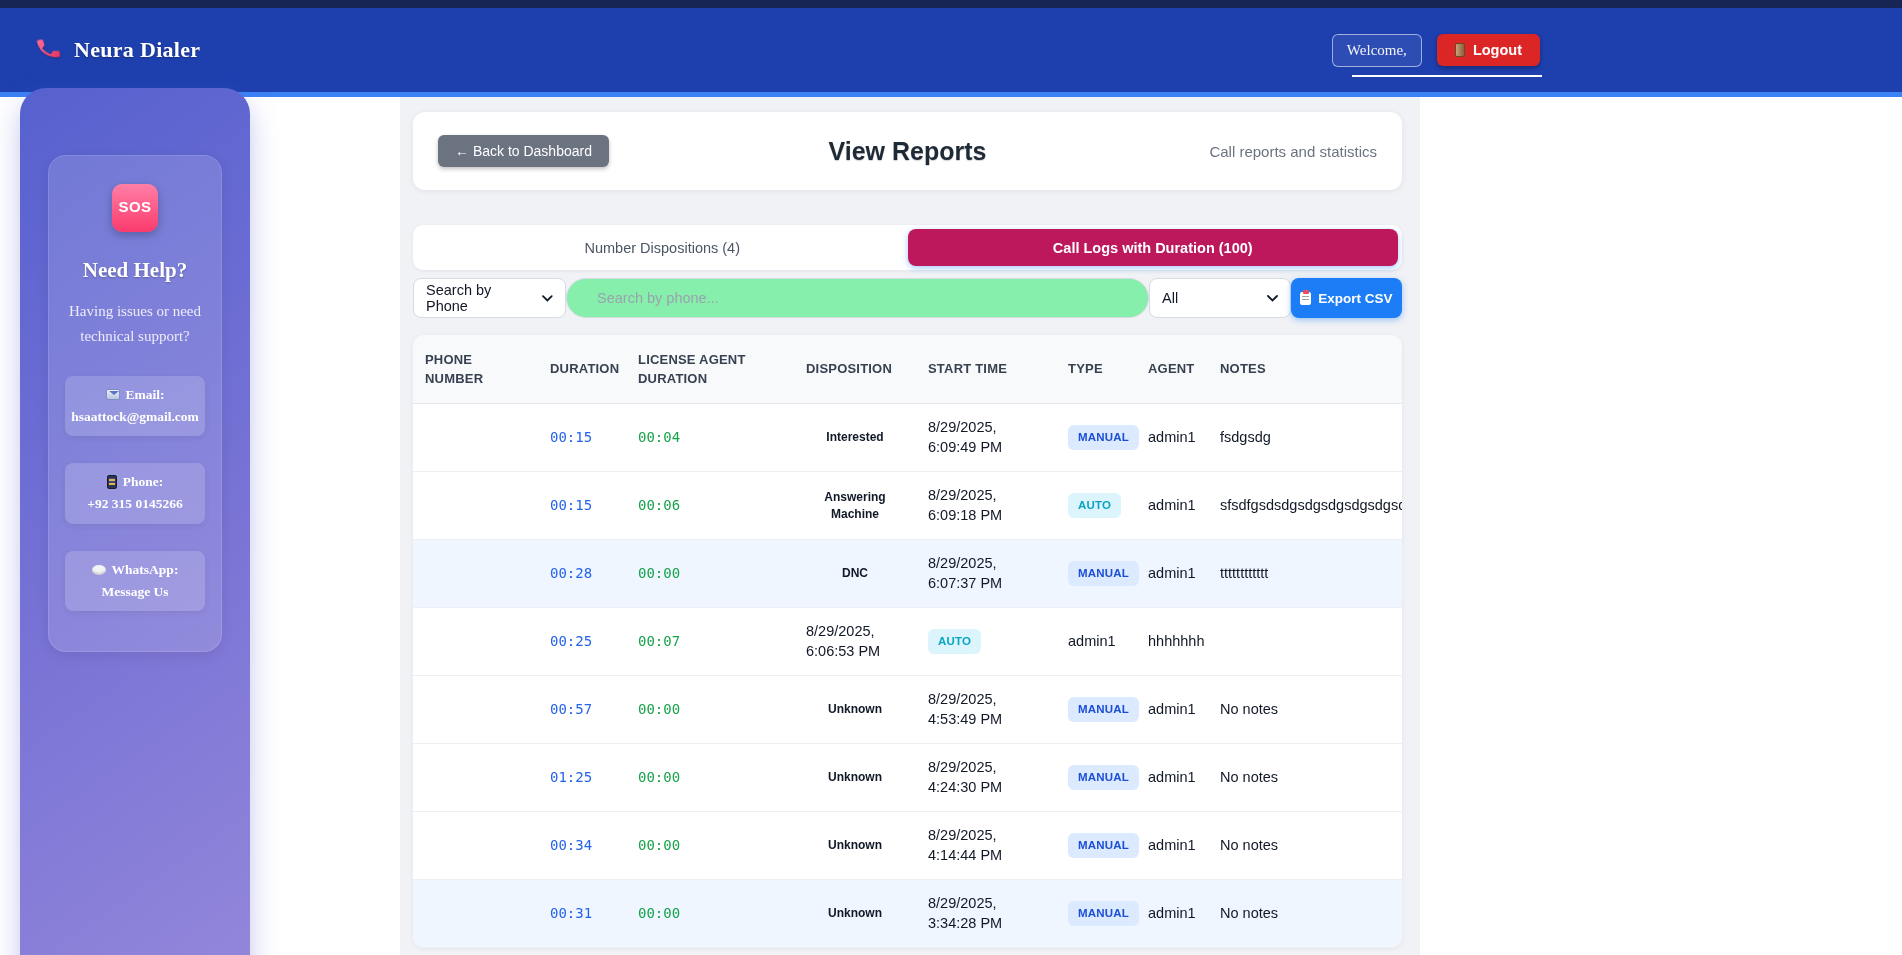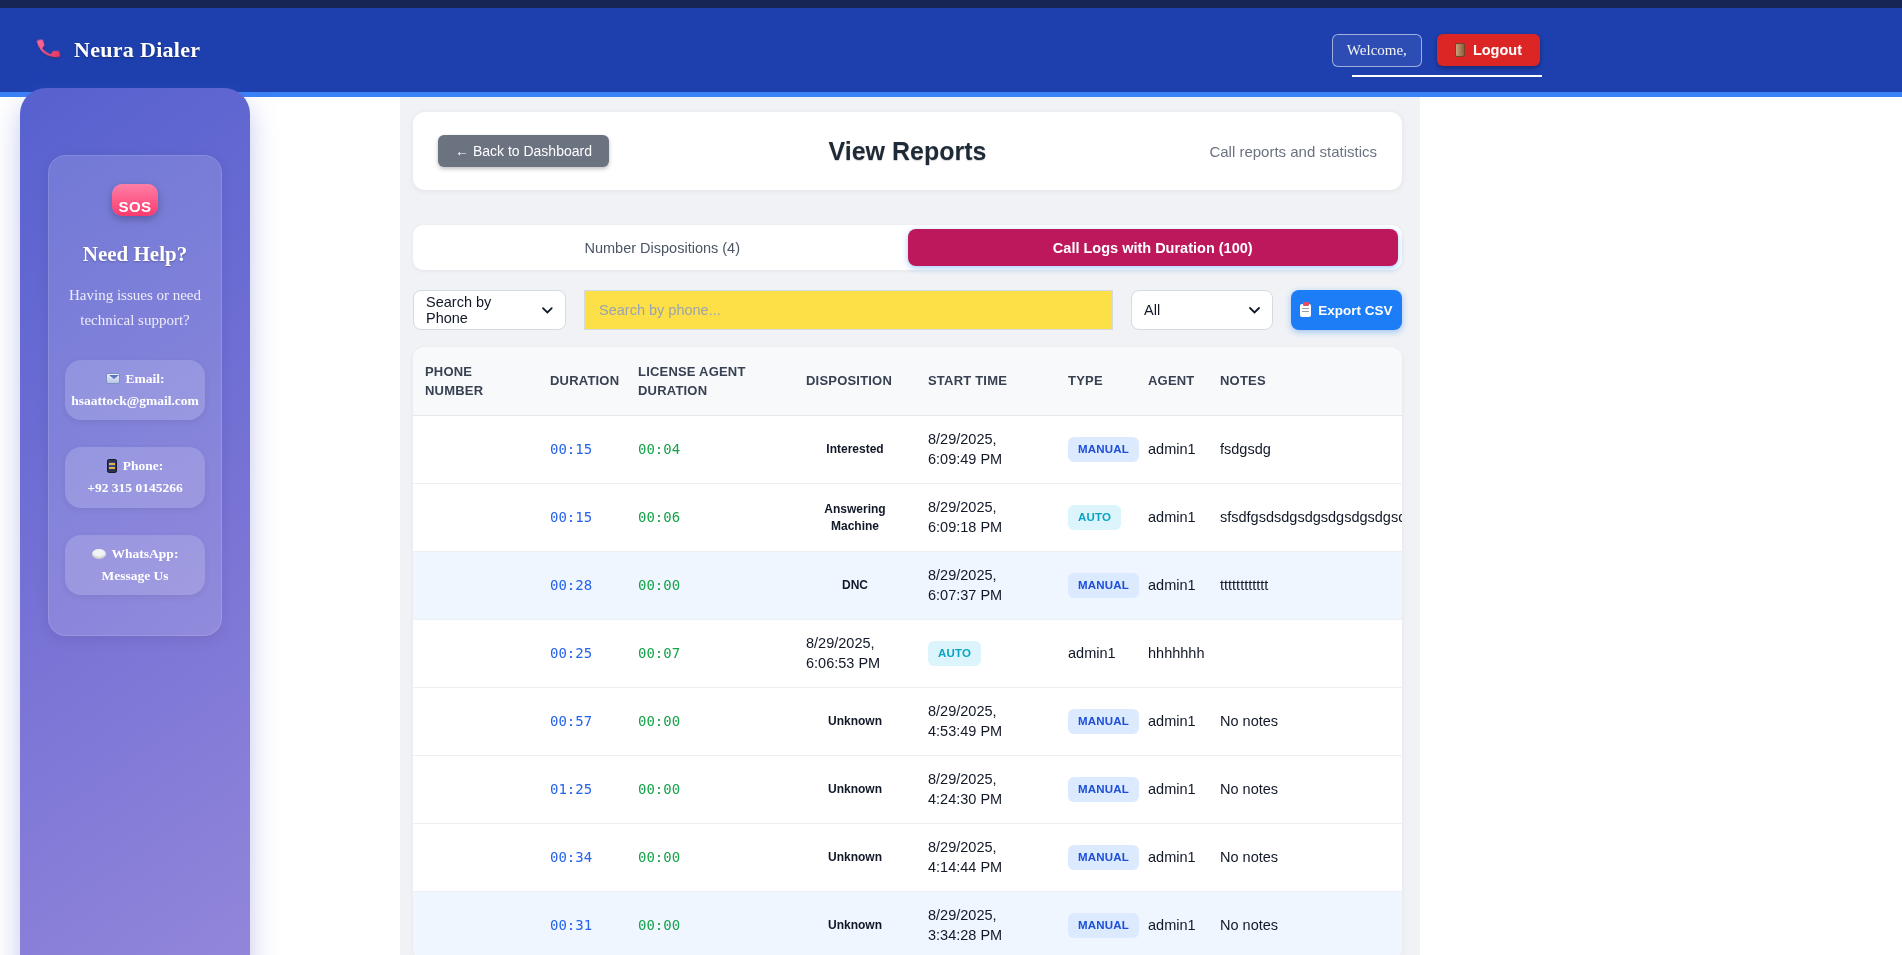--- a/index.html
+++ b/index.html
@@ -26,29 +26,29 @@
   .nav-underline { position:absolute; right:360px; top:67px; width:190px; height:2px; background:#fff; }
   .blue-divider { height:5px; background:#3b82f6; }
 
   
   .help-panel { position:absolute; left:20px; top:88px; width:230px; height:920px;
                 border-radius:26px; background:linear-gradient(145deg,#5661cf 0%,#7a74d6 55%,#9488da 100%);
                 box-shadow:0 12px 28px rgba(86,97,207,.35); }
   .help-card { margin:67px 28px 0; background:rgba(255,255,255,.14); border-radius:18px;
                padding:28px 0 24px; text-align:center; box-shadow:0 4px 14px rgba(0,0,0,.08);
                border:1px solid rgba(255,255,255,.12); }
-  .sos-icon { width:46px; height:32px; margin:0 auto; border-radius:10px;
+  .sos-icon { width:46px; height:48px; margin:0 auto; border-radius:10px;
               background:linear-gradient(180deg,#ff7fa6,#fb3b6d);
               box-shadow:0 3px 8px rgba(0,0,0,.25); color:#fff; font-weight:700; font-size:15px;
               line-height:46px; letter-spacing:.5px; }
   .help-heading { margin-top:26px; font-family:"Liberation Serif", serif; font-weight:700;
                   font-size:21px; color:#fff; text-shadow:0 1px 2px rgba(0,0,0,.25); }
   .help-subtext { margin:16px 14px 0; font-family:"Liberation Serif", serif; font-size:15px;
                   color:#edebfb; line-height:1.65; }
-  .contact-card { margin:27px 16px 16px; background:rgba(255,255,255,.16); border-radius:16px;
+  .contact-card { margin:27px 16px 16px; background:rgba(255,255,255,.16); border-radius:8px;
                   padding:8px 3px; font-family:"Liberation Serif", serif; font-weight:700;
                   font-size:13.5px; color:#fff; line-height:1.65; cursor:pointer;
                   box-shadow:0 2px 6px rgba(0,0,0,.07); }
   .ccard-label { display:flex; align-items:center; justify-content:center; gap:6px; }
   .email-ic { display:inline-block; width:14px; height:11px; border-radius:2px;
               background:linear-gradient(#eef1f8,#b9c6e4); border:1px solid #7d8fc0; position:relative; }
   .email-ic::after { content:""; position:absolute; left:1px; top:1px; border-left:5px solid transparent;
                      border-right:5px solid transparent; border-top:4px solid #5b74c4; margin-left:1px; }
   .phone-ic { display:inline-block; width:10px; height:14px; border-radius:2px; background:#2e3350;
               border:1px solid #191d33; position:relative; }
@@ -70,27 +70,27 @@
                 font-weight:700; color:#1f2a37; text-shadow:0 1px 1px rgba(0,0,0,.18); }
   .page-subtitle { margin-left:auto; color:#6b7280; font-size:15px; }
 
   .tabs { margin-top:35px; height:45px; background:#fff; border-radius:10px; padding:4px;
           display:flex; box-shadow:0 1px 4px rgba(0,0,0,.06); }
   .tab { flex:1; display:flex; align-items:center; justify-content:center; font-size:14.5px;
          color:#4b5563; border-radius:8px; cursor:pointer; }
   .tab.active { background:#be185d; color:#fff; font-weight:700;
                 box-shadow:0 2px 6px rgba(29,125,247,.4); }
 
-  .filters { margin-top:20px; height:40px; display:flex; gap:18px; }
+  .filters { margin-top:8px; height:40px; display:flex; }
   .select { display:flex; align-items:center; justify-content:space-between; gap:8px;
             background:#fff; border:1px solid #d6dae1; border-radius:8px; padding:0 12px;
             font-size:14.5px; color:#111827; cursor:pointer; }
   .sel-type { width:153px; } .sel-all { width:142px; }
-  .search-input { flex:1; border:1px solid #d6dae1; border-radius:0; padding:0 14px;
-                  font-size:14.5px; color:#111827; background:#fde047; outline:none;
+  .search-input { flex:1; border:1px solid #d6dae1; border-radius:20px; padding:0 30px;
+                  font-size:14.5px; color:#111827; background:#86efac; outline:none;
                   font-family:"Liberation Sans", sans-serif; }
   .search-input::placeholder { color:#9aa3ad; }
   .export-btn { width:111px; display:flex; align-items:center; justify-content:center; gap:7px;
                 background:#1d7df7; border:none; border-radius:8px; color:#fff; font-weight:700;
                 font-size:13.5px; box-shadow:0 2px 6px rgba(29,125,247,.4); cursor:pointer; }
   .clip-ic { width:11px; height:13px; background:#fff; border-radius:2px; position:relative; }
   .clip-ic::before { content:""; position:absolute; top:-2px; left:2.5px; width:6px; height:4px;
                      background:#e84d62; border-radius:1px; }
   .clip-ic::after { content:""; position:absolute; top:4px; left:2px; right:2px; height:1.5px;
                     background:#9aa3ad; box-shadow:0 3px 0 #9aa3ad; }

